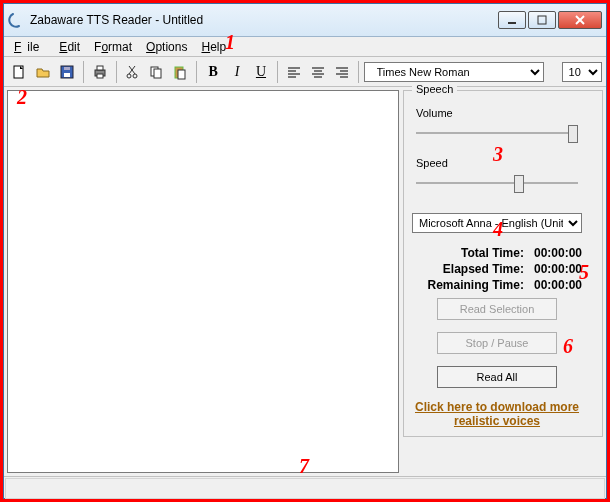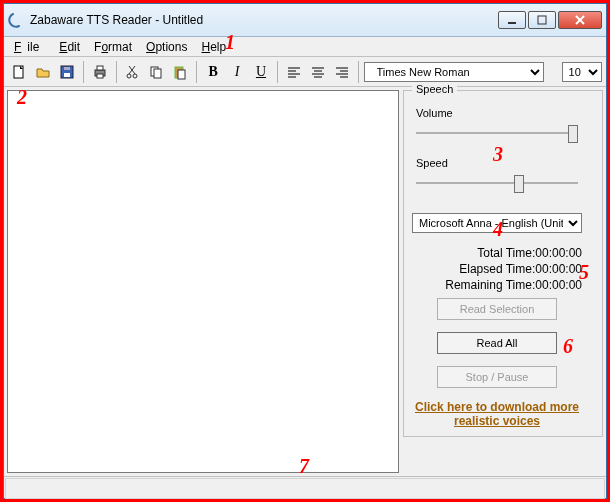--- a/index.html
+++ b/index.html
@@ -26,21 +26,21 @@
 .side{ width:200px; display:flex; flex-direction:column; gap:4px;}
 .groupbox{ border:1px solid #c0c0c0; padding:8px 20px 8px 8px; position:relative;}
 .groupbox .legend{ position:absolute; top:-8px; left:8px; background:#f0f0f0; padding:0 4px; font-size:11px;}
 .slider-row{ margin:8px 0 14px 0;}
 .slider-label{ font-size:11px; margin-bottom:4px; display:block; padding-left:4px;}
 .slider{ width:100%; height:20px; position:relative;}
 .track{ position:absolute; left:4px; right:4px; top:9px; height:2px; background:#b0b0b0;}
 .thumb{ position:absolute; top:2px; width:10px; height:18px; background:#e9e9e9; border:1px solid #707070;}
 .voice-select{ width:100%; height:20px; border:1px solid #7a7a7a; background:#fff; font-size:11px; padding:1px 2px; margin-top:6px;}
 .times{ margin-top:12px; font-size:11px;}
-.times div{ display:flex; justify-content:flex-end; padding:1px 0;}
+.times div{ display:flex; justify-content:flex-end; gap:10px; padding:1px 0;font-weight:bold;}
 .times .lbl{ text-align:right;}
 .btn{ display:block; width:120px; height:22px; margin:5px auto 12px auto; border:1px solid #707070; background:#f3f3f3; font-size:11px; text-align:center; line-height:20px;}
 .btn.disabled{ color:#9a9a9a; border-color:#b0b0b0;}
 .dl-link{ color:#a16207; text-decoration:underline; font-weight:bold; font-size:12px; text-align:center; margin-top:10px; cursor:pointer;}
 .statusbar{ height:22px; border-top:1px solid #c0c0c0; background:#f0f0f0;}
 .statusbar .cell{ height:100%; border:1px solid #d4d4d4; margin:1px;}
 .annot{ position:absolute; color:#f00; font:italic bold 20px "Times New Roman", serif; pointer-events:none; z-index:10;}
 svg{display:block}
 </style>
 </head>
@@ -205,22 +205,22 @@
                 <span class="lbl">Elapsed Time:</span>
                 <span>00:00:00</span>
               </div>
           <div>
                 <span class="lbl">Remaining Time:</span>
                 <span>00:00:00</span>
               </div>
         </div>
 
         <div class="btn disabled">Read Selection</div>
+        <div class="btn disabled">Stop / Pause</div>
         <div class="btn">Read All</div>
-        <div class="btn disabled">Stop / Pause</div>
 
         <div class="dl-link">Click here to download more realistic voices</div>
       </div>
     </div>
   </div>
 
   <div class="statusbar">
         <div class="cell"></div>
       </div>
 </div>

